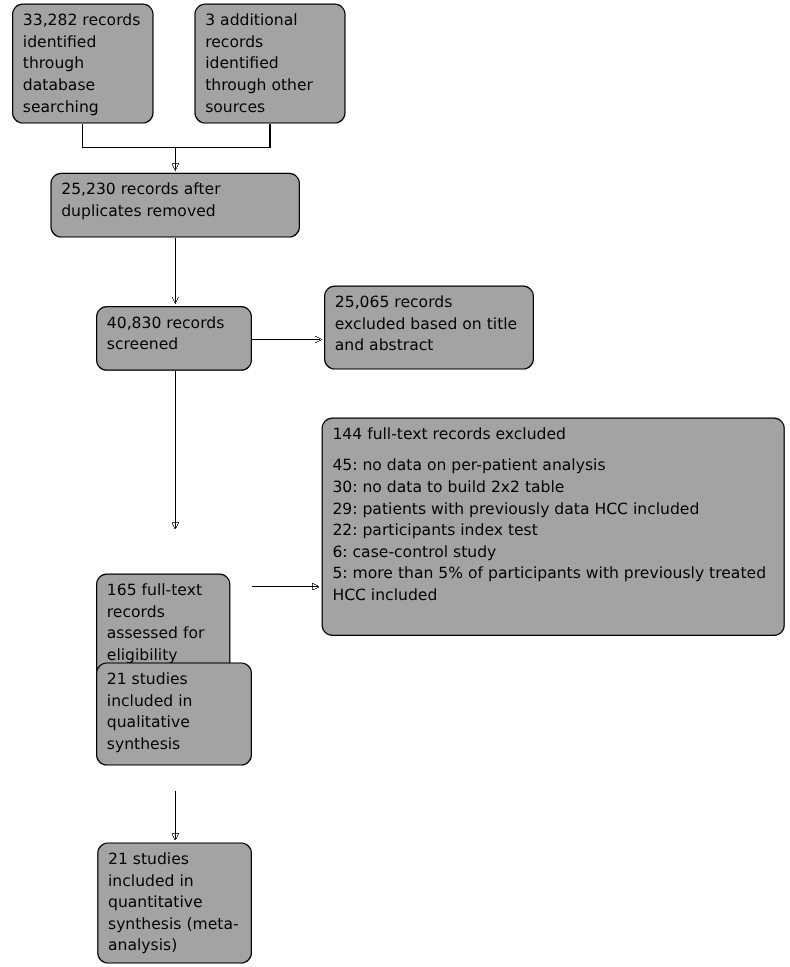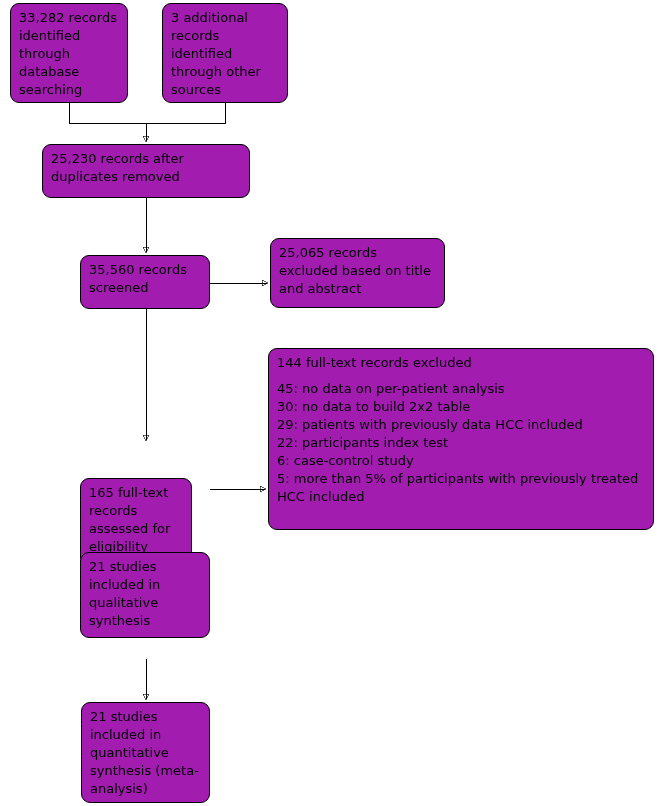--- a/index.html
+++ b/index.html
@@ -12,21 +12,21 @@
     font-size: 13px;
     line-height: 18px;
     color: #000000;
     overflow: hidden;
   }
   .box {
     position: absolute;
     box-sizing: border-box;
     border: 1px solid #000000;
     border-radius: 9px;
-    background: #a21caf;
+    background: #a3a3a3;
     padding: 5px 8px;
   }
   .box-a { left: 10px;  top: 3px;   width: 118px; height: 100px; }
   .box-b { left: 162px; top: 3px;   width: 126px; height: 100px; }
   .box-c { left: 42px;  top: 144px; width: 208px; height: 54px; }
   .box-d { left: 80px;  top: 255px; width: 130px; height: 54px; }
   .box-e { left: 270px; top: 238px; width: 175px; height: 70px; }
   .box-f { left: 80px;  top: 446px; width: 112px; height: 88px; margin-top: 32px; }
   .box-g { left: 268px; top: 348px; width: 386px; height: 182px; }
   .box-h { left: 80px;  top: 552px; width: 130px; height: 86px; }
@@ -72,21 +72,21 @@
 
     <line x1="146" y1="659" x2="146" y2="699" marker-end="url(#arrow)"></line>
   </svg>
 
   <div class="box box-a">33,282 records identified through database searching</div>
 
   <div class="box box-b">3 additional records identified through other sources</div>
 
   <div class="box box-c">25,230 records after duplicates removed</div>
 
-  <div class="box box-d">35,560 records screened</div>
+  <div class="box box-d">40,830 records screened</div>
 
   <div class="box box-e">25,065 records excluded based on title and abstract</div>
 
   <div class="box box-f">165 full-text records assessed for eligibility</div>
 
   <div class="box box-g">
     <div>144 full-text records excluded</div>
     <div class="reasons">
       <div>45: no data on per-patient analysis</div>
       <div>30: no data to build 2x2 table</div>

